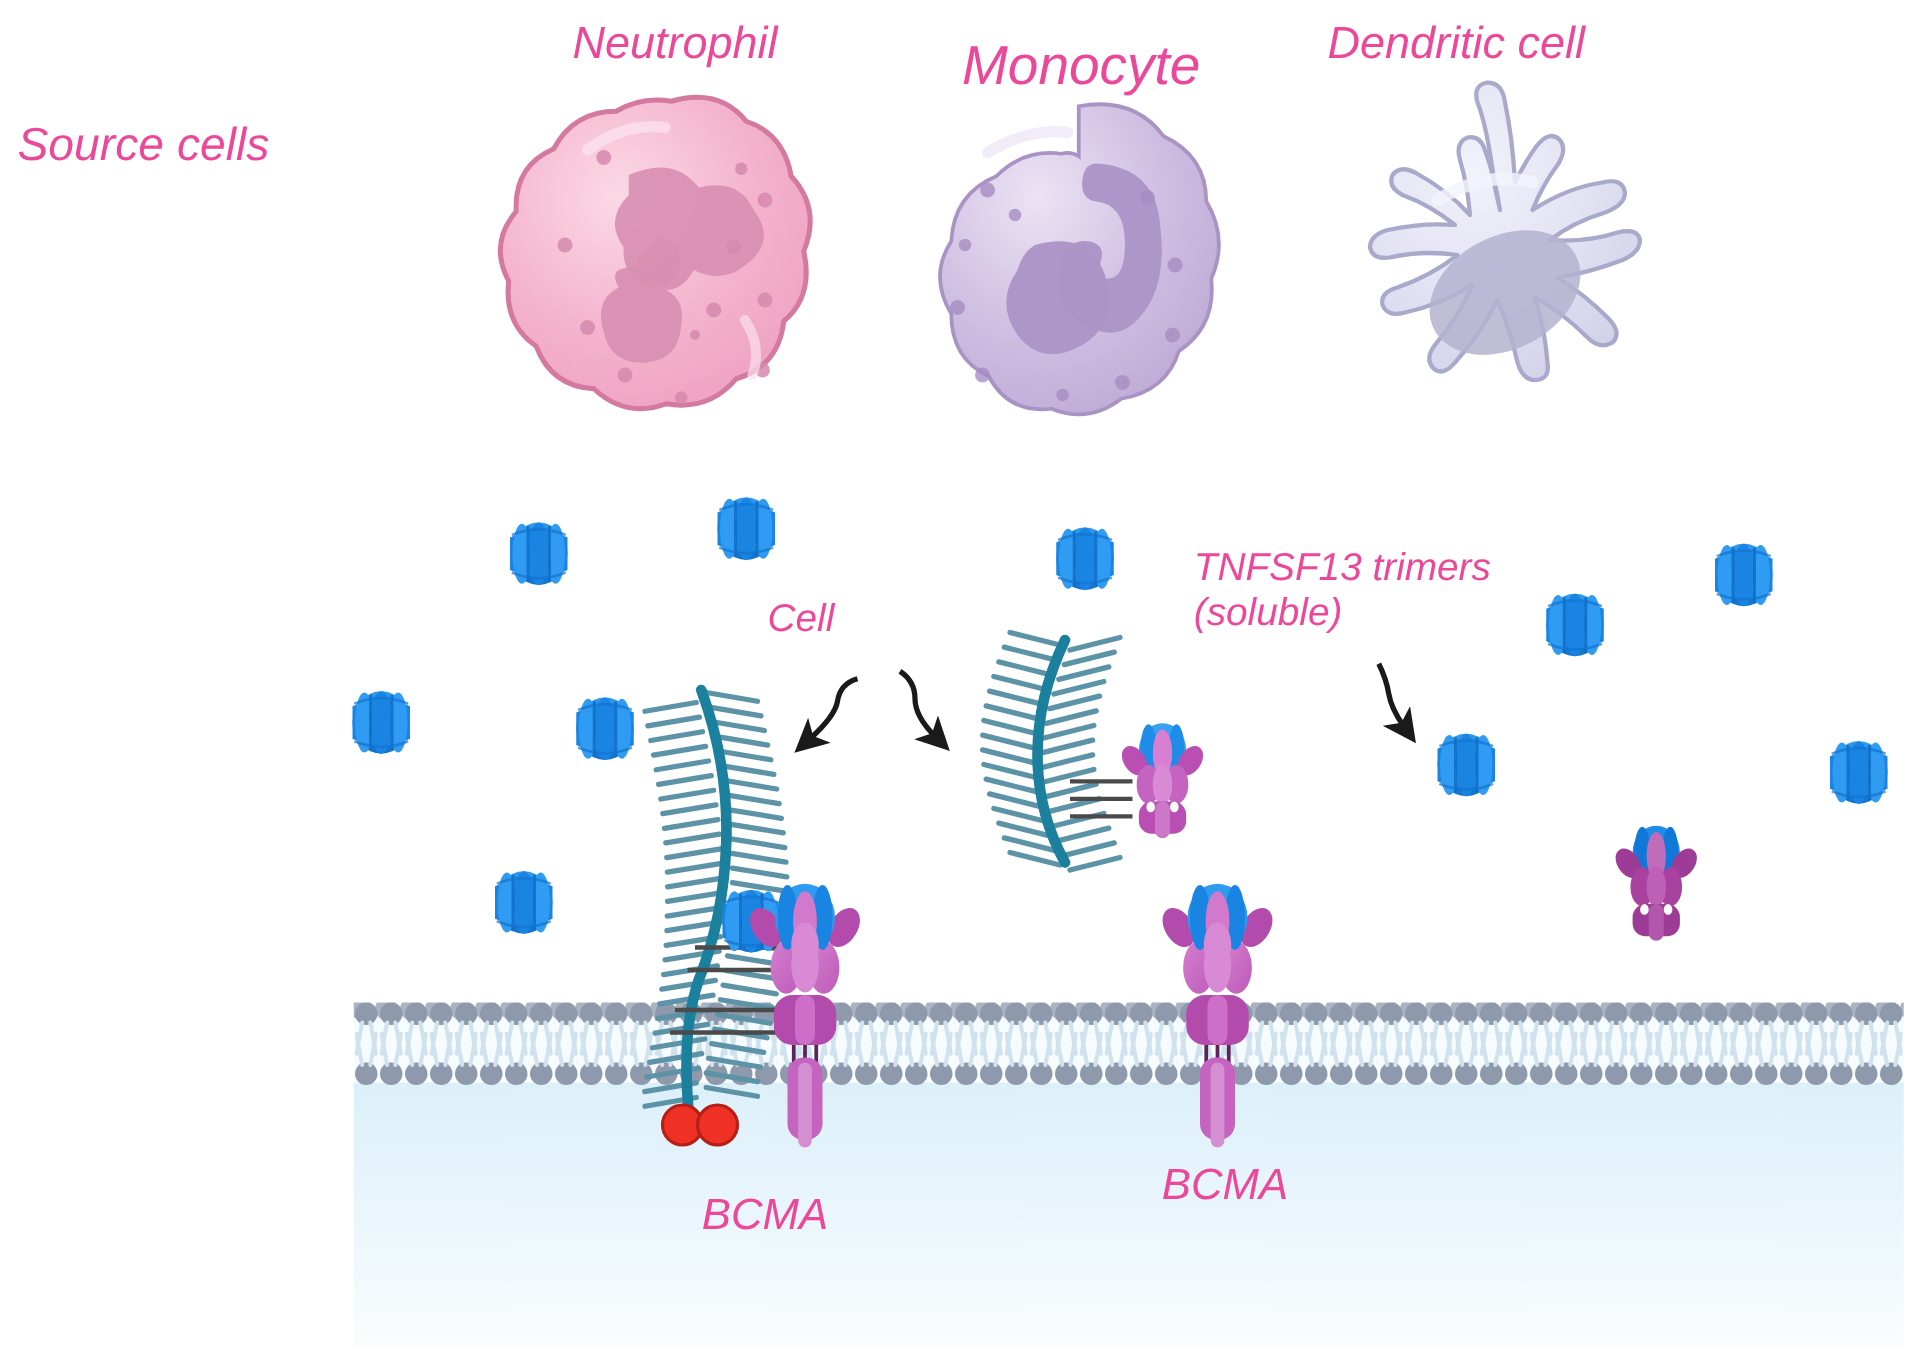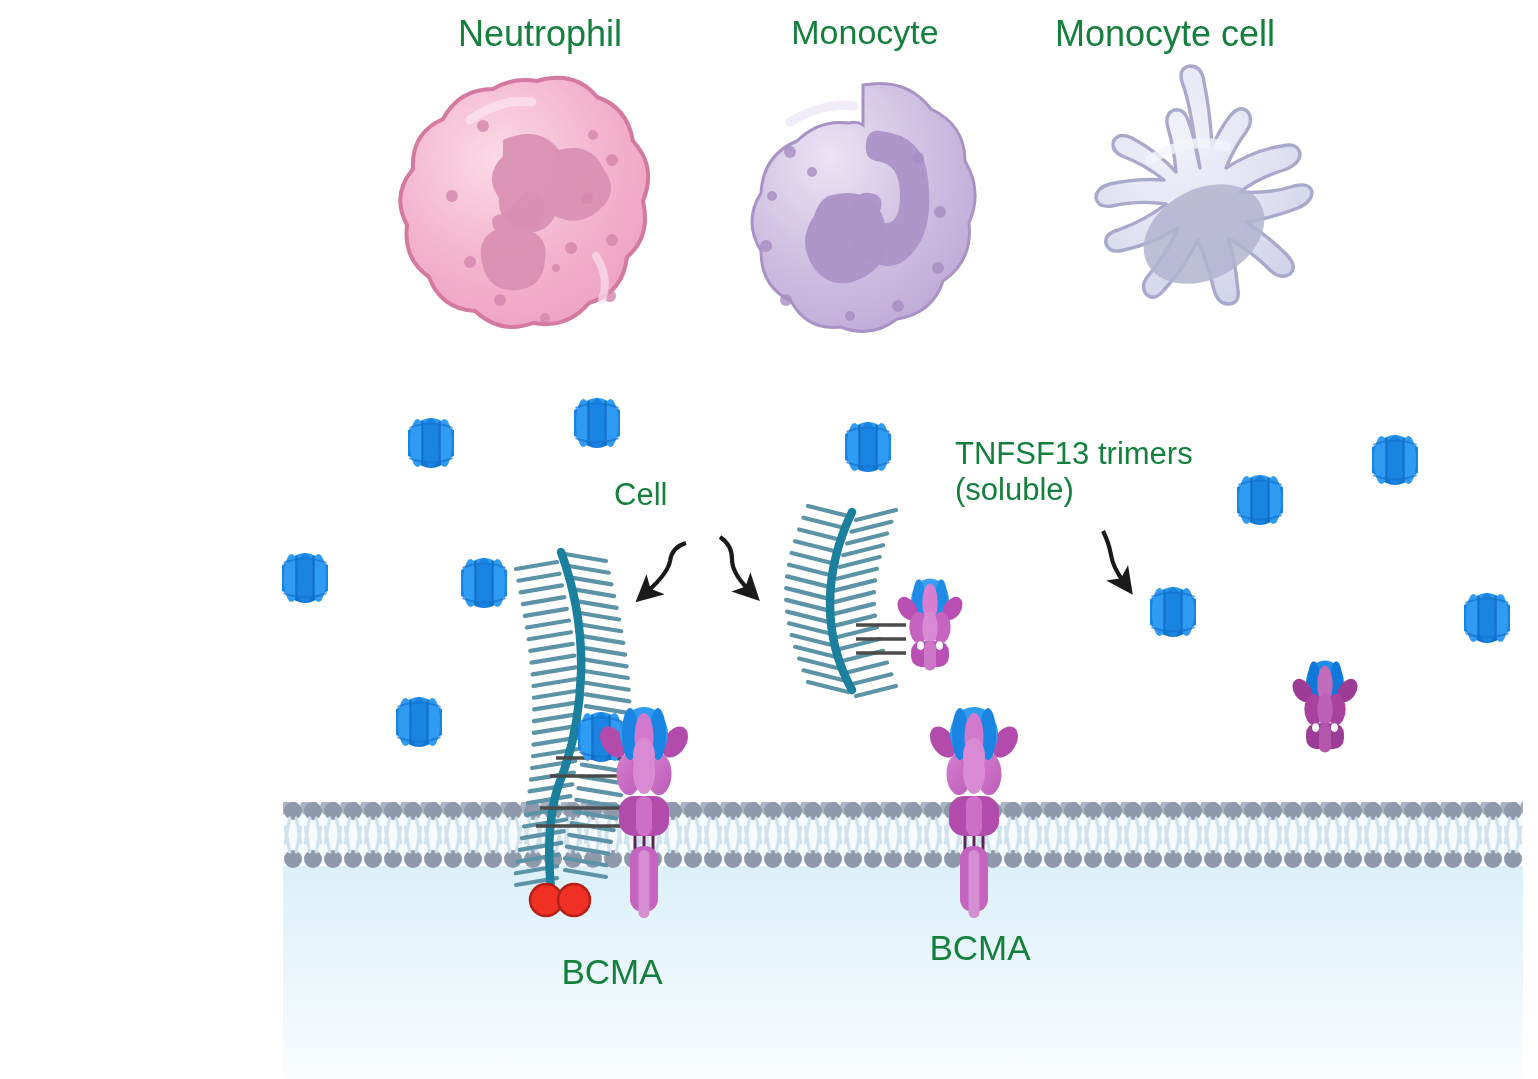--- a/index.html
+++ b/index.html
@@ -2,26 +2,26 @@
 <html><head>
 <meta charset="utf-8">
 <style>
   html,body{margin:0;padding:0;}
   body{
     width:1538px;height:1079px;background:#ffffff;overflow:hidden;
     font-family:"Liberation Sans", sans-serif;
     position:relative;
   }
   #stage{position:absolute;left:0;top:0;width:1538px;height:1079px;}
-  .lbl{position:absolute;color:#15803d;white-space:pre;line-height:1.15;}
+  .lbl{position:absolute;color:#ec4899;white-space:pre;line-height:1.15;font-style:italic;}
   .lbl.c{text-align:center;}
 
   
   #lbl-neutrophil{left:390px;top:13px;width:300px;font-size:36px;}
-  #lbl-monocyte{left:715px;top:13px;width:300px;font-size:34px;}
+  #lbl-monocyte{left:715px;top:28px;width:300px;font-size:44px;}
   #lbl-dendritic{left:1015px;top:13px;width:300px;font-size:36px;}
   #lbl-source{left:14px;top:95px;font-size:37px;}
   #lbl-cellmem{left:10px;top:800px;font-size:37px;}
   #lbl-hspgs{left:614px;top:477px;font-size:31px;}
   #lbl-tnfsf13{left:955px;top:436px;width:280px;font-size:31px;text-align:left;}
   #lbl-taci{left:532px;top:952px;width:160px;font-size:35px;text-align:center;}
   #lbl-bcma{left:890px;top:928px;width:180px;font-size:35px;text-align:center;}
 
   
   #cytoplasm{
@@ -570,22 +570,23 @@
     <g id="complex-layer">
         <use href="#sym-complex-light" transform="translate(930,600) scale(0.86)"></use>
         <use href="#sym-complex-dark" transform="translate(1325,682) scale(0.86)"></use>
       </g>
     <g id="receptor-layer">
         <use href="#sym-receptor" transform="translate(644,790) scale(1)"></use>
         <use href="#sym-receptor" transform="translate(974,790) scale(1)"></use>
       </g>
   </svg>
 
+  <div class="lbl" id="lbl-source">Source cells</div>
   <div class="lbl c" id="lbl-neutrophil">Neutrophil</div>
   <div class="lbl c" id="lbl-monocyte">Monocyte</div>
-  <div class="lbl c" id="lbl-dendritic">Monocyte cell</div>
+  <div class="lbl c" id="lbl-dendritic">Dendritic cell</div>
   <div class="lbl" id="lbl-hspgs">Cell</div>
   <div class="lbl" id="lbl-tnfsf13">TNFSF13 trimers
 (soluble)</div>
   <div class="lbl" id="lbl-taci">BCMA</div>
   <div class="lbl" id="lbl-bcma">BCMA</div>
 
 </div>
 
 </body></html>

